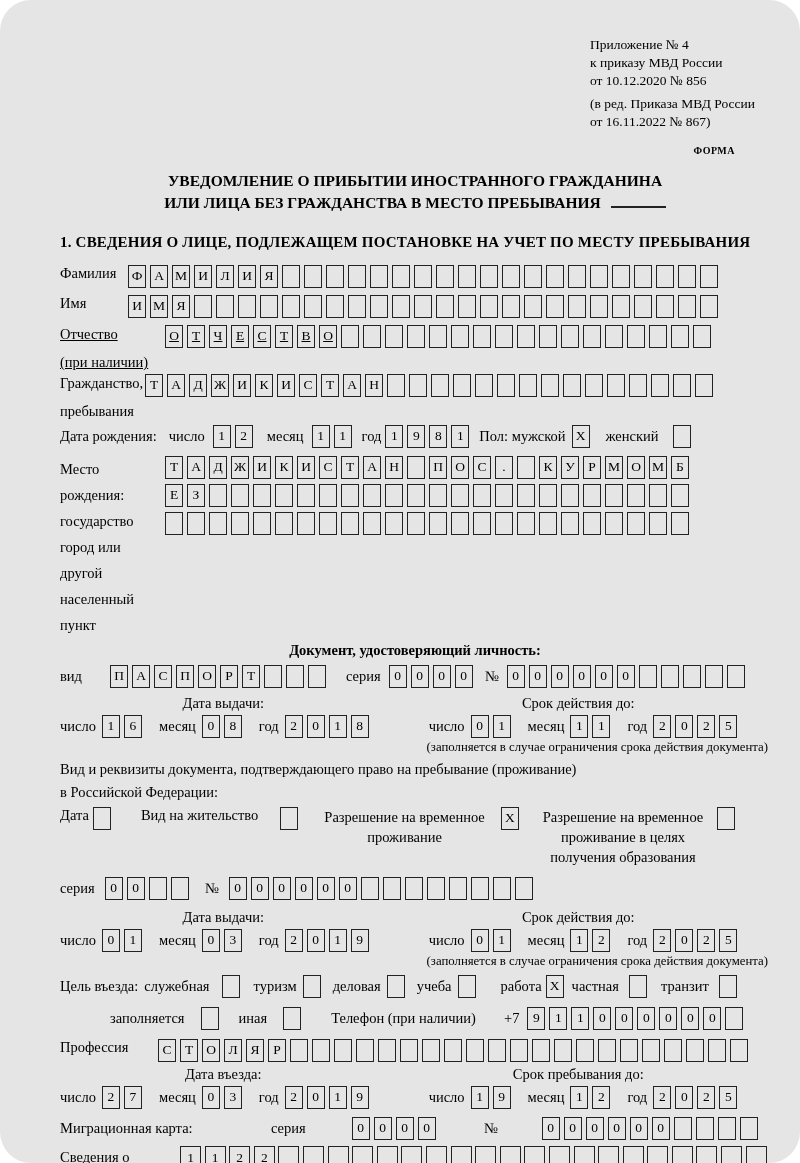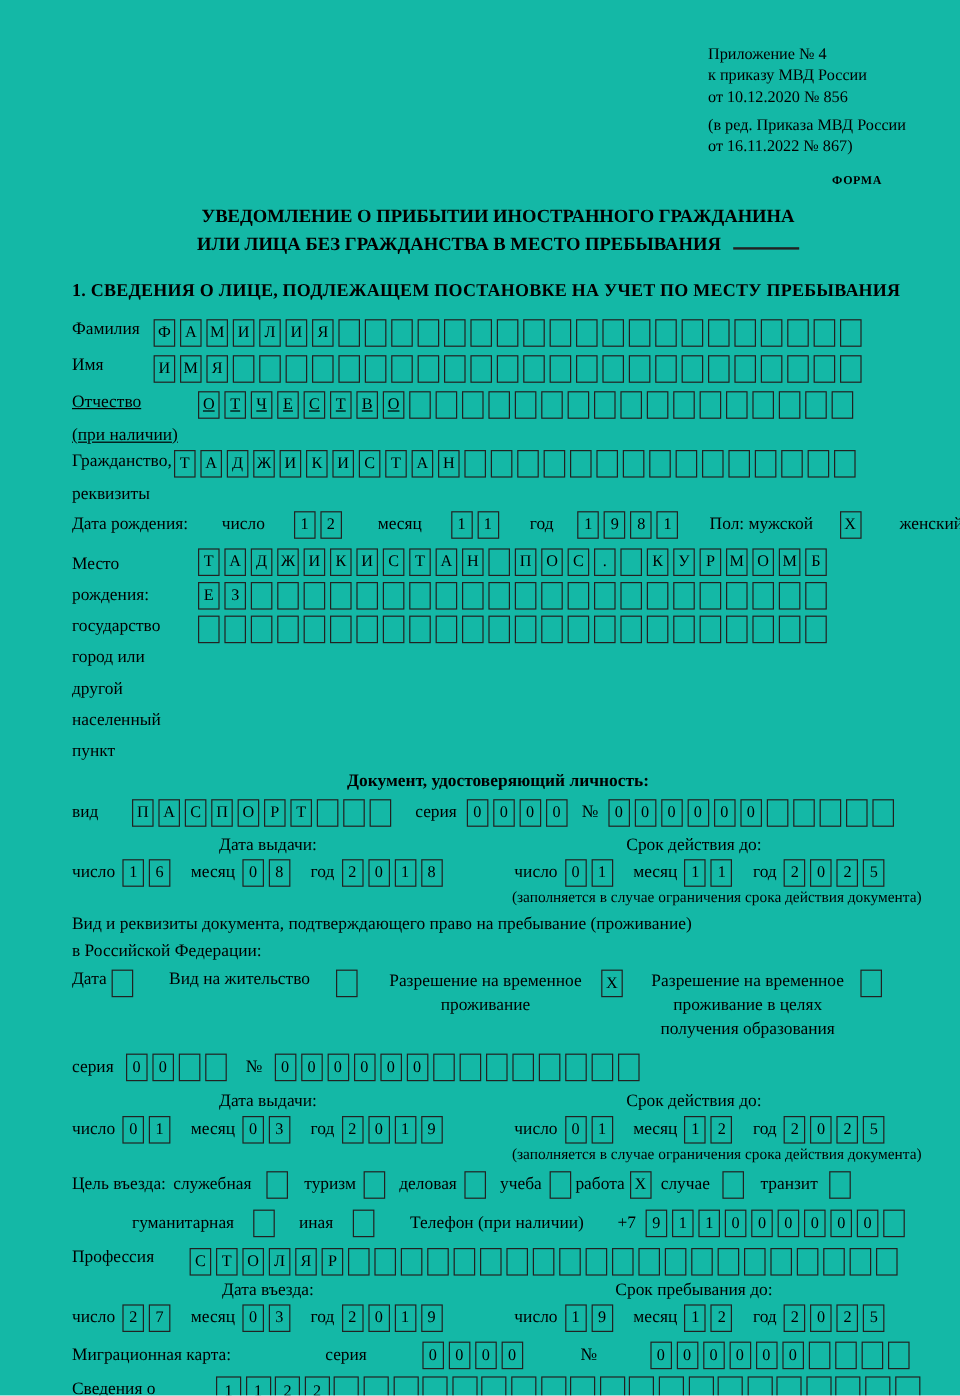--- a/index.html
+++ b/index.html
@@ -1,20 +1,20 @@
 <!DOCTYPE html>
 <html><head>
 <meta charset="utf-8">
 <style>
   html,body { margin:0; padding:0; background:#ffffff; }
   .page {
     position:relative; width:800px; height:1163px; margin:0 auto;
     box-sizing:border-box; padding:36px 30px 0 60px;
     font-family:"Liberation Serif","DejaVu Serif",serif;
-    color:#000; font-size:14.5px; overflow:hidden; background:#14b8a6;
+    color:#000; font-size:14.5px; overflow:hidden; background:#e5e5e5;border-radius:31px;
   }
   
   .appendix { width:170px; margin-left:auto; margin-right:10px; font-size:13.5px; line-height:18px; }
   .appendix .gap { height:5px; }
   .forma { text-align:right; padding-right:35px; font-weight:bold; font-size:10px; margin-top:14px; letter-spacing:.5px; }
   
   .title { text-align:center; font-weight:bold; font-size:15.5px; line-height:22px; margin-top:14px; }
   .title .uline { display:inline-block; width:55px; border-bottom:2px solid #222; margin-left:10px; height:14px; }
   .sect { font-weight:bold; font-size:15px; margin-top:20px; margin-bottom:14px; letter-spacing:.2px; }
   
@@ -163,21 +163,21 @@
         <span class="cell"></span>
         <span class="cell"></span>
         <span class="cell"></span>
         <span class="cell"></span>
       </span>
   </div>
 
   <div class="row" style="margin-bottom:4px;">
     <span class="lblcol" style="width:85px;">
       <div>Гражданство,</div>
-      <div style="margin-top:9px;">реквизиты</div>
+      <div style="margin-top:9px;">пребывания</div>
     </span>
     <span class="cells">
         <span class="cell">Т</span>
         <span class="cell">А</span>
         <span class="cell">Д</span>
         <span class="cell">Ж</span>
         <span class="cell">И</span>
         <span class="cell">К</span>
         <span class="cell">И</span>
         <span class="cell">С</span>
@@ -195,21 +195,21 @@
         <span class="cell"></span>
         <span class="cell"></span>
         <span class="cell"></span>
         <span class="cell"></span>
         <span class="cell"></span>
         <span class="cell"></span>
         <span class="cell"></span>
       </span>
   </div>
 
-  <div class="row" style="align-items:center; margin-bottom:8px;gap:16px;">
+  <div class="row" style="align-items:center; margin-bottom:8px;">
     <span class="lbl">Дата рождения:</span>
     <span class="lbl" style="margin-left:12px; margin-right:8px;">число</span>
     <span class="cells">
         <span class="cell">1</span>
         <span class="cell">2</span>
       </span>
     <span class="lbl" style="margin-left:10px; margin-right:8px;">месяц</span>
     <span class="cells">
         <span class="cell">1</span>
         <span class="cell">1</span>
@@ -517,36 +517,36 @@
         <span class="cell"></span>
       </span>
     <span class="lbl" style="margin-left:8px;">деловая</span>
     <span class="cells chk">
         <span class="cell"></span>
       </span>
     <span class="lbl" style="margin-left:8px;">учеба</span>
     <span class="cells chk">
         <span class="cell"></span>
       </span>
-    <span class="lbl" style="margin-left:0;">работа</span>
+    <span class="lbl" style="margin-left:21px;">работа</span>
     <span class="cells chk" style="margin-left:4px;">
         <span class="cell">X</span>
       </span>
-    <span class="lbl" style="margin-left:4px;">случае</span>
+    <span class="lbl" style="margin-left:4px;">частная</span>
     <span class="cells chk" style="margin-left:10px;">
         <span class="cell"></span>
       </span>
     <span class="lbl" style="margin-left:10px;">транзит</span>
     <span class="cells chk" style="margin-left:10px;">
         <span class="cell"></span>
       </span>
   </div>
 
   <div class="row" style="align-items:center; margin-bottom:9px; padding-left:50px;">
-    <span class="lbl">гуманитарная</span>
+    <span class="lbl">заполняется</span>
     <span class="cells chk" style="margin-left:16px;">
         <span class="cell"></span>
       </span>
     <span class="lbl" style="margin-left:16px;">иная</span>
     <span class="cells chk" style="margin-left:16px;">
         <span class="cell"></span>
       </span>
     <span class="lbl" style="margin-left:26px;">Телефон (при наличии)</span>
     <span class="lbl" style="margin-left:28px; margin-right:8px;">+7</span>
     <span class="cells">

